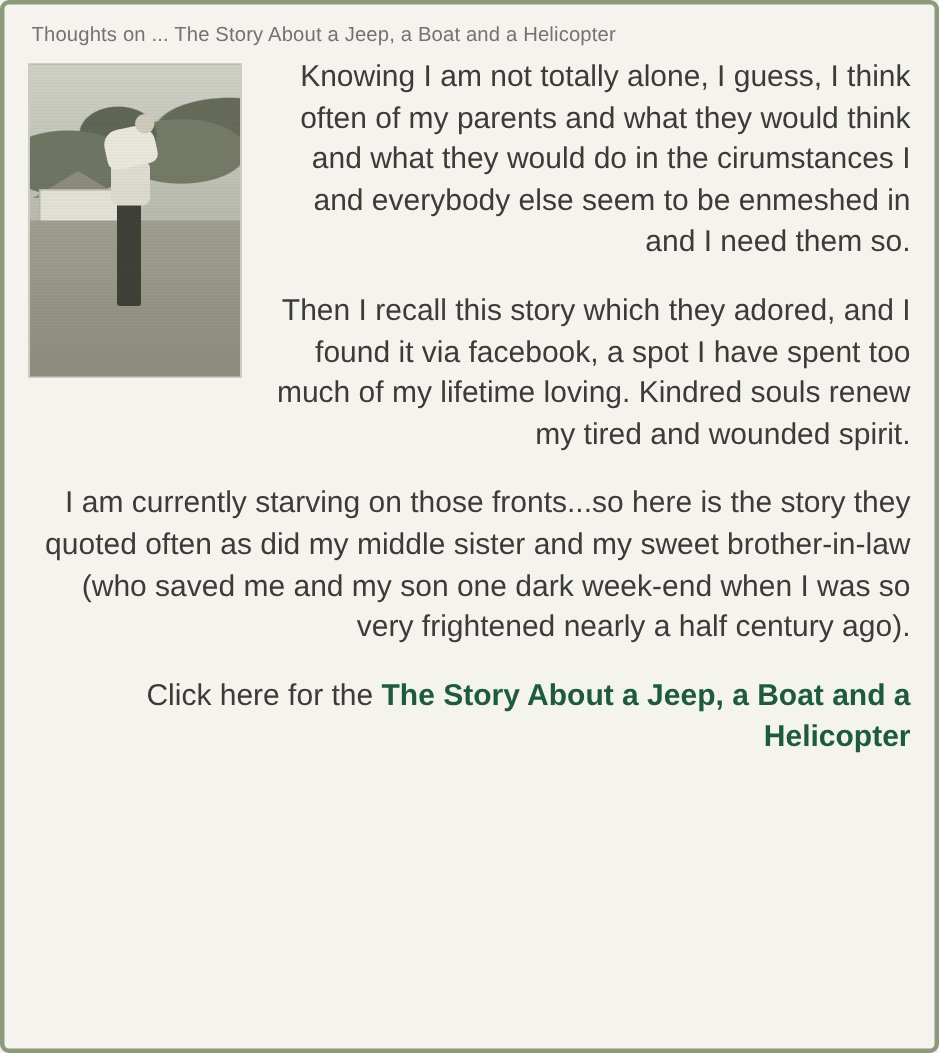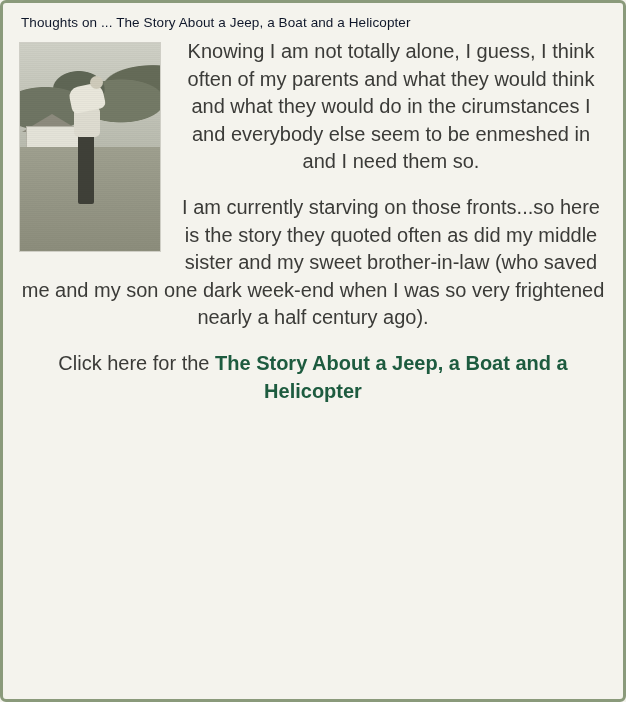--- a/index.html
+++ b/index.html
@@ -23,31 +23,31 @@
     border-radius: 6px;
     padding: 10px 16px 0 16px;
   }
   .inner {
     position: relative;
     width: 100%;
     height: 100%;
   }
   .post-title {
     font-size: 13.5px;
-    color: #0f172a;
+    color: #737373;
     font-family: "Liberation Sans", sans-serif;
     margin: 2px 0 8px 2px;
     letter-spacing: 0.1px;
   }
   .content {
     font-size: 20px;
     line-height: 1.38;
     color: #3b3b38;
     font-family: "Liberation Sans", sans-serif;
-    text-align: center;
+    text-align: right;
   }
   .photo {
     float: left;
     width: 140px;
     height: 208px;
     margin: 4px 14px 6px 0;
     border: 1px solid #cfcec6;
     background: #9a9a92;
     position: relative;
     overflow: hidden;
@@ -167,19 +167,20 @@
         <div class="ground"></div>
         <div class="figure-body"></div>
         <div class="figure-shirt"></div>
         <div class="figure-head"></div>
         <div class="child"></div>
         <div class="child-head"></div>
         <div class="grain"></div>
       </div>
 
       <p>Knowing I am not totally alone, I guess, I think often of my parents and what they would think and what they would do in the cirumstances I and everybody else seem to be enmeshed in and I need them so.</p>
+      <p>Then I recall this story which they adored, and I found it via facebook, a spot I have spent too much of my lifetime loving. Kindred souls renew my tired and wounded spirit.</p>
       <p>I am currently starving on those fronts...so here is the story they quoted often as did my middle sister and my sweet brother-in-law (who saved me and my son one dark week-end when I was so very frightened nearly a half century ago).</p>
 
       <p class="cta last"><span>Click here for the </span><a class="story-link" href="#">The Story About a Jeep, a Boat and a Helicopter</a></p>
 
     </div>
   </div>
 </div>
 
 </body></html>

